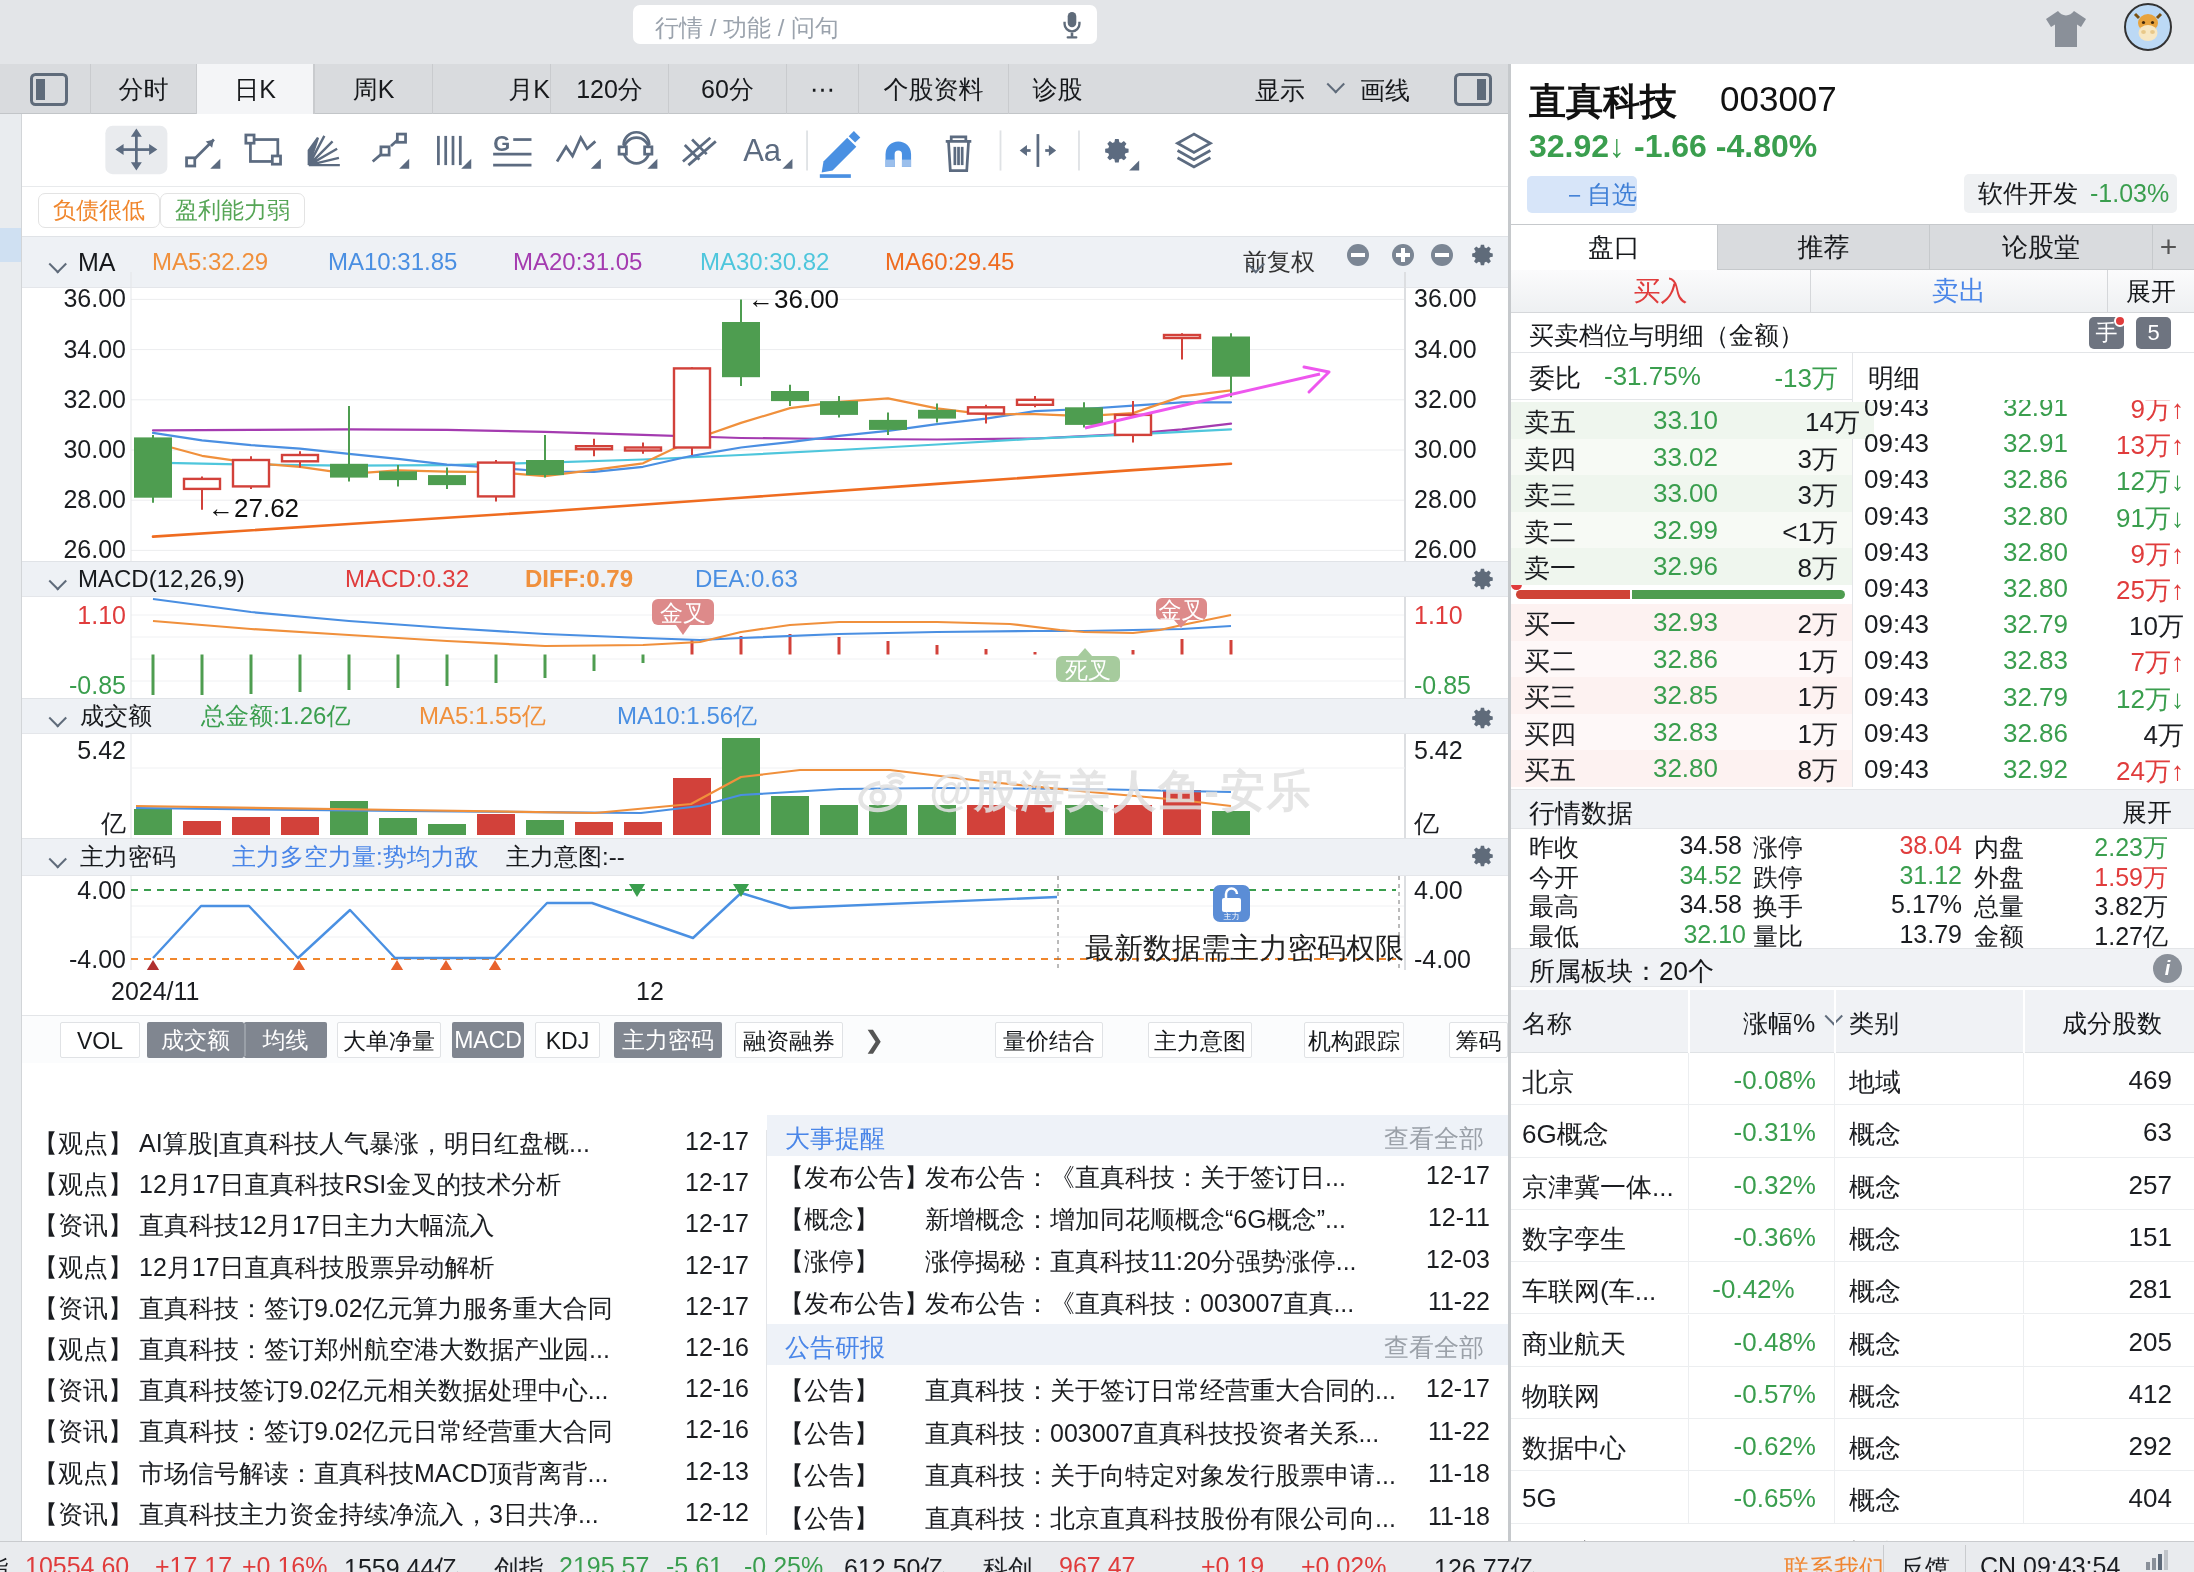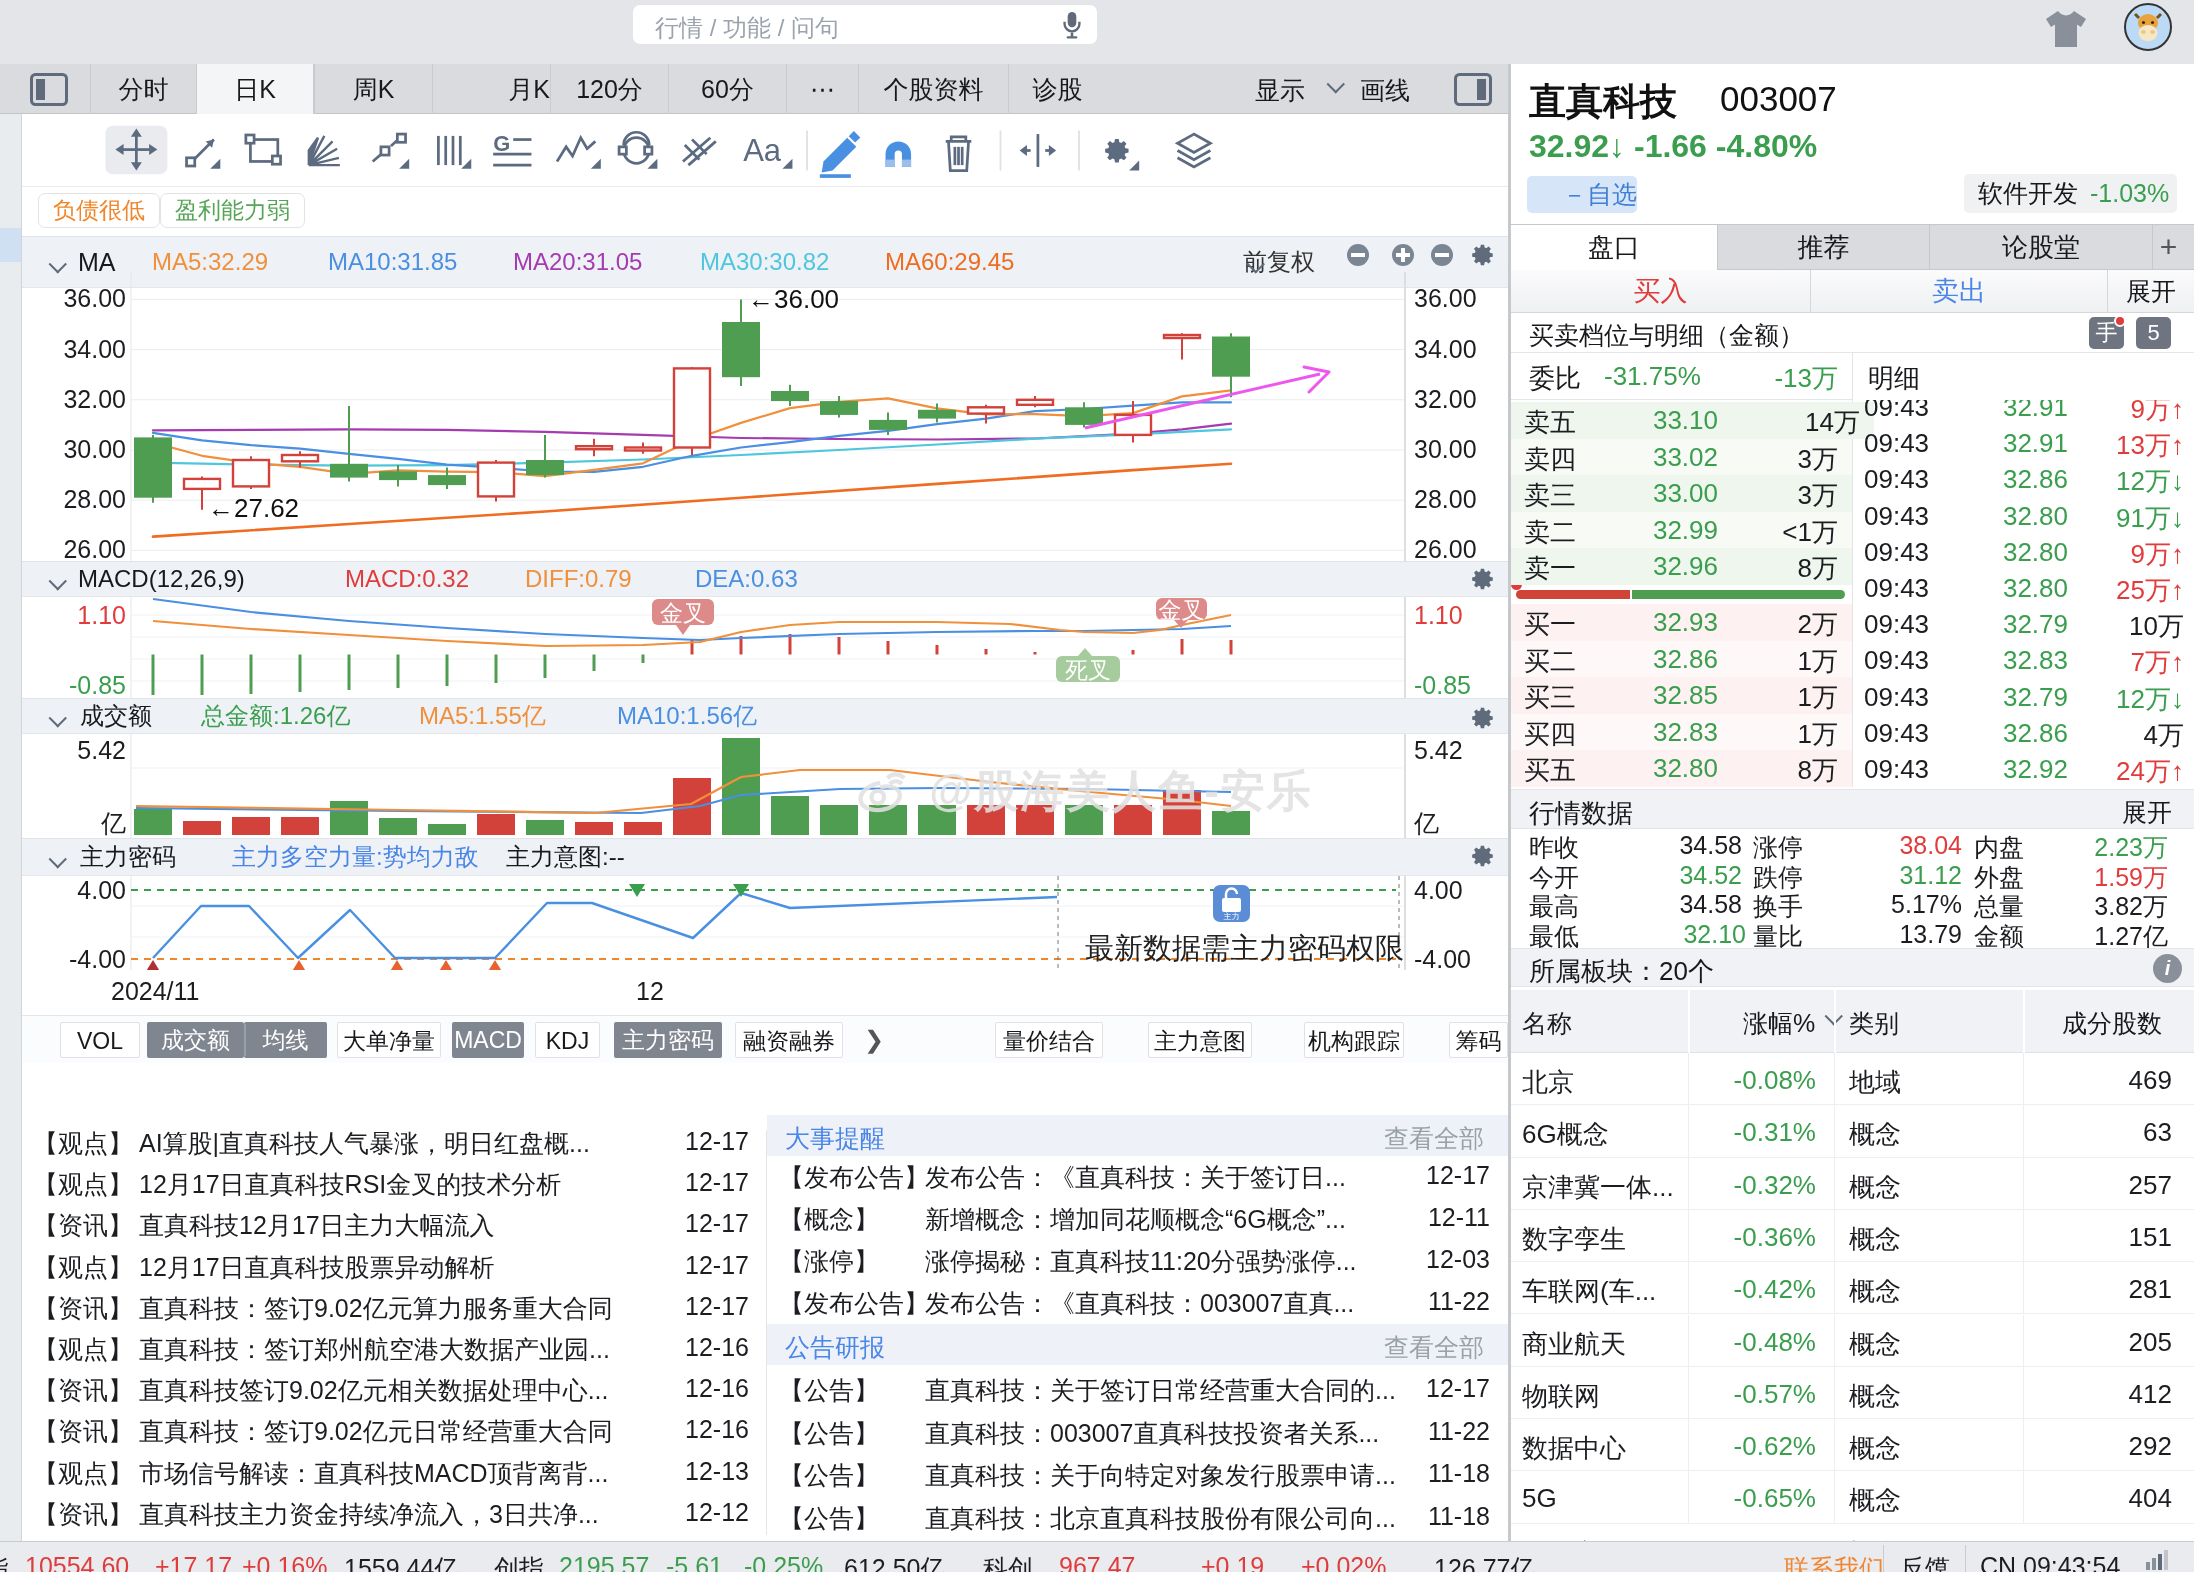--- a/index.html
+++ b/index.html
@@ -257,21 +257,21 @@
       <path d="M1307 100 L1282 95 M1307 100 L1287 120" fill="none" stroke="#ee57ee" stroke-width="3" stroke-linecap="round"></path>
       <text x="726" y="36" font-size="26" fill="#111">←36.00</text>
       <text x="186" y="245" font-size="26" fill="#111">←27.62</text>
     </svg>
     <div class="hdr" style="top:561px;height:36px">
 <span style="left:23px">
         <span class="caret"></span>
       </span>
 <span style="left:56px;color:#17191c;font-size:24px;font-weight:400">MACD(12,26,9)</span>
       <span style="left:323px;color:#e03c3c;font-size:24px;font-weight:400">MACD:0.32</span>
-      <span style="left:503px;color:#f0903c;font-size:24px;font-weight:400">DIFF:0.79</span>
+      <span style="left:503px;color:#f0903c;font-size:24px;font-weight:700">DIFF:0.79</span>
       <span style="left:673px;color:#4a8fe2;font-size:24px;font-weight:400">DEA:0.63</span>
 <svg class="gear" style="left:1448px;top:4px" viewBox="0 0 24 24">
         <path fill="#5f6b7a" d="M12 8a4 4 0 1 0 0 8a4 4 0 0 0 0-8Zm9 5.5v-3l-2.6-.5a7 7 0 0 0-.6-1.5l1.5-2.2l-2.1-2.1l-2.2 1.5a7 7 0 0 0-1.5-.6L13 2.5h-3l-.5 2.6a7 7 0 0 0-1.5.6L5.8 4.2L3.7 6.3l1.5 2.2a7 7 0 0 0-.6 1.5l-2.6.5v3l2.6.5a7 7 0 0 0 .6 1.5l-1.5 2.2l2.1 2.1l2.2-1.5a7 7 0 0 0 1.5.6l.5 2.6h3l.5-2.6a7 7 0 0 0 1.5-.6l2.2 1.5l2.1-2.1l-1.5-2.2a7 7 0 0 0 .6-1.5Z"></path>
       </svg>
 </div>
     <svg class="abs" style="left:22px;top:597px" width="1486" height="101">
       <line x1="109" y1="18" x2="1383" y2="18" stroke="#f0f1f3"></line>
       <line x1="109" y1="40" x2="1383" y2="40" stroke="#f0f1f3"></line>
       <line x1="109" y1="62" x2="1383" y2="62" stroke="#f0f1f3"></line>
       <line x1="109" y1="84" x2="1383" y2="84" stroke="#f0f1f3"></line>
@@ -700,21 +700,21 @@
 <span class="abs" style="left:11px;top:12px;font-size:26px;color:#1b1d21">数字孪生</span>
 <span class="abs" style="left:180px;top:12px;width:125px;text-align:right;font-size:26px;color:#3a9e4e">-0.36%</span>
 <span class="abs" style="left:338px;top:12px;font-size:26px;color:#1b1d21">概念</span>
 <span class="abs" style="right:22px;top:12px;font-size:26px;color:#1b1d21">151</span>
 <div class="abs" style="left:177px;top:0;width:1px;height:52.3px;background:#eceef0"></div>
 <div class="abs" style="left:323px;top:0;width:1px;height:52.3px;background:#eceef0"></div>
 <div class="abs" style="left:512px;top:0;width:1px;height:52.3px;background:#eceef0"></div>
     </div>
     <div class="abs" style="left:1511px;top:1262.2px;width:683px;height:52.3px;border-bottom:1px solid #eceef0">
 <span class="abs" style="left:11px;top:12px;font-size:26px;color:#1b1d21">车联网(车...</span>
-<span class="abs" style="left:180px;top:12px;width:125px;text-align:right;font-size:26px;color:#3a9e4e">-0.42%</span>
+<span class="abs" style="left:180px;top:12px;width:125px;text-align:center;font-size:26px;color:#3a9e4e">-0.42%</span>
 <span class="abs" style="left:338px;top:12px;font-size:26px;color:#1b1d21">概念</span>
 <span class="abs" style="right:22px;top:12px;font-size:26px;color:#1b1d21">281</span>
 <div class="abs" style="left:177px;top:0;width:1px;height:52.3px;background:#eceef0"></div>
 <div class="abs" style="left:323px;top:0;width:1px;height:52.3px;background:#eceef0"></div>
 <div class="abs" style="left:512px;top:0;width:1px;height:52.3px;background:#eceef0"></div>
     </div>
     <div class="abs" style="left:1511px;top:1314.5px;width:683px;height:52.3px;border-bottom:1px solid #eceef0">
 <span class="abs" style="left:11px;top:12px;font-size:26px;color:#1b1d21">商业航天</span>
 <span class="abs" style="left:180px;top:12px;width:125px;text-align:right;font-size:26px;color:#3a9e4e">-0.48%</span>
 <span class="abs" style="left:338px;top:12px;font-size:26px;color:#1b1d21">概念</span>

